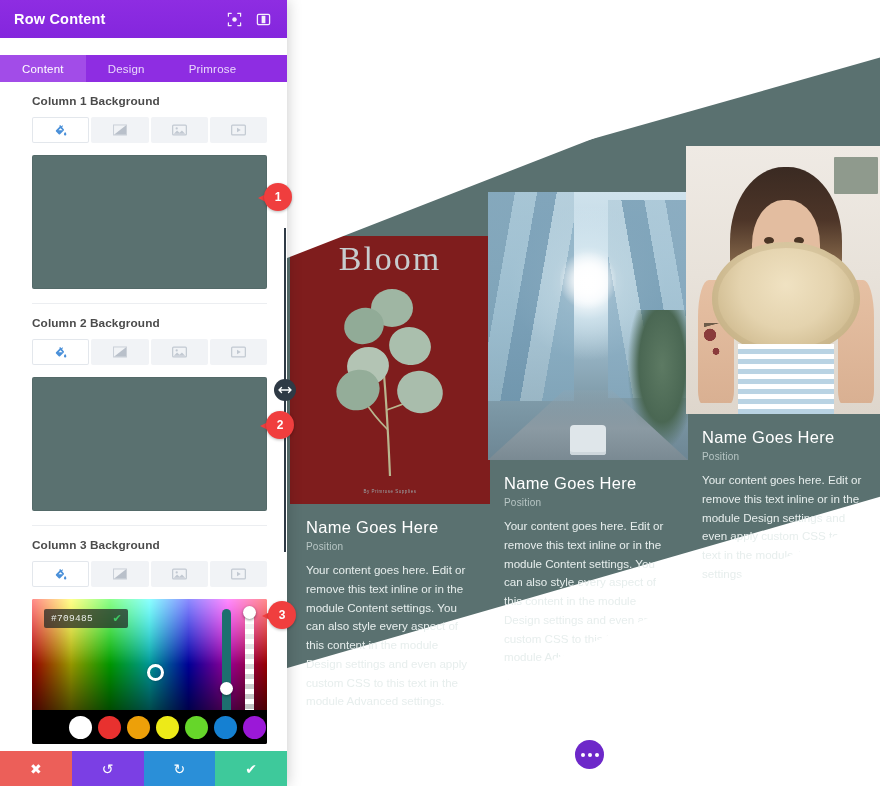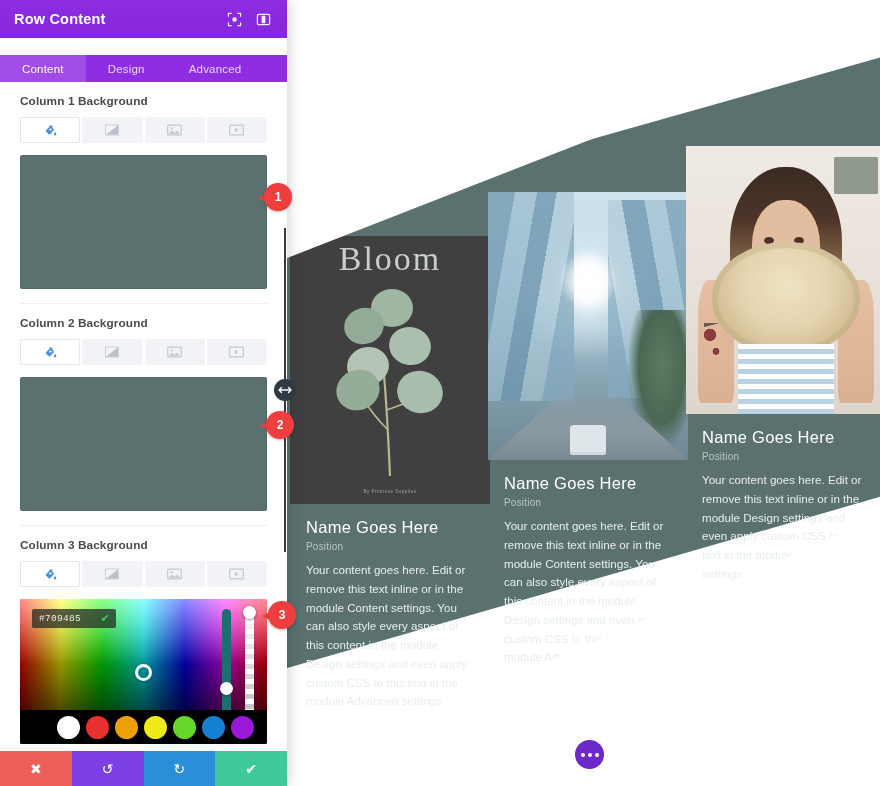--- a/index.html
+++ b/index.html
@@ -60,21 +60,21 @@
   }
   .mask-bottom2 {
     position:absolute; left:282px; top:420px; width:600px; height:366px;
     background:#fff;
     clip-path: polygon(0% 98%, 100% 26%, 100% 100%, 0% 100%);
     pointer-events:none;
   }
 
   
   .poster-bloom {
-    position:relative; background:#404040;
+    position:relative; background:#7f1d1d;
   }
   .bloom-word {
     position:absolute; top:4px; left:0; right:0; text-align:center;
     font-size:34px; color:#c7ccce; letter-spacing:2px;
     font-family:"Liberation Serif", serif; font-weight:300;
   }
   .bloom-credit{
     position:absolute; bottom:10px; left:0; right:0; text-align:center;
     font-size:4.5px; color:#9aa2a5; letter-spacing:.5px;
   }
@@ -193,21 +193,21 @@
   }
   .tabs { height:27px; display:flex; flex:none; background:#8e2de2;margin-top:17px; }
   .tab {
     flex:0 0 auto; padding:0 22px; height:100%;
     display:flex; align-items:center; justify-content:center;
     color:#e9d8fb; font-size:11.5px; letter-spacing:.2px;
   }
   .tab.active { background:#a24ce8; color:#ffffff; }
 
   .panel-body { flex:1; overflow:hidden; position:relative; background:#fff; }
-  .scroll-area { padding:0 0 0 0; }
+  .scroll-area { padding:0 0 0 12px; }
 
   .field { padding:12px 20px 0 20px; }
   .field-label {
     font-size:11.8px; font-weight:700; color:#4b4b4b; margin-bottom:9px;
     letter-spacing:.1px;
   }
   .bg-type-row { display:flex; gap:2px; margin-bottom:12px; }
   .bg-type {
     flex:1; height:26px; background:#f1f3f6; border-radius:2px;
     display:flex; align-items:center; justify-content:center;
@@ -420,21 +420,21 @@
         <svg width="15" height="15" viewBox="0 0 16 16">
           <rect x="1.5" y="2.5" width="13" height="11" rx="1.4" fill="none" stroke="#fff" stroke-width="1.4"></rect>
           <rect x="6" y="4" width="4" height="8" fill="#fff"></rect>
         </svg>
       </div>
     </div>
 
     <div class="tabs">
       <div class="tab active">Content</div>
       <div class="tab">Design</div>
-      <div class="tab">Advanced</div>
+      <div class="tab">Primrose</div>
     </div>
 
     <div class="panel-body">
       <div class="scroll-area">
 
         <div class="field">
           <div class="field-label">Column 1 Background</div>
           <div class="bg-type-row">
             <div class="bg-type active">
               <svg width="13" height="13" viewBox="0 0 14 14">

